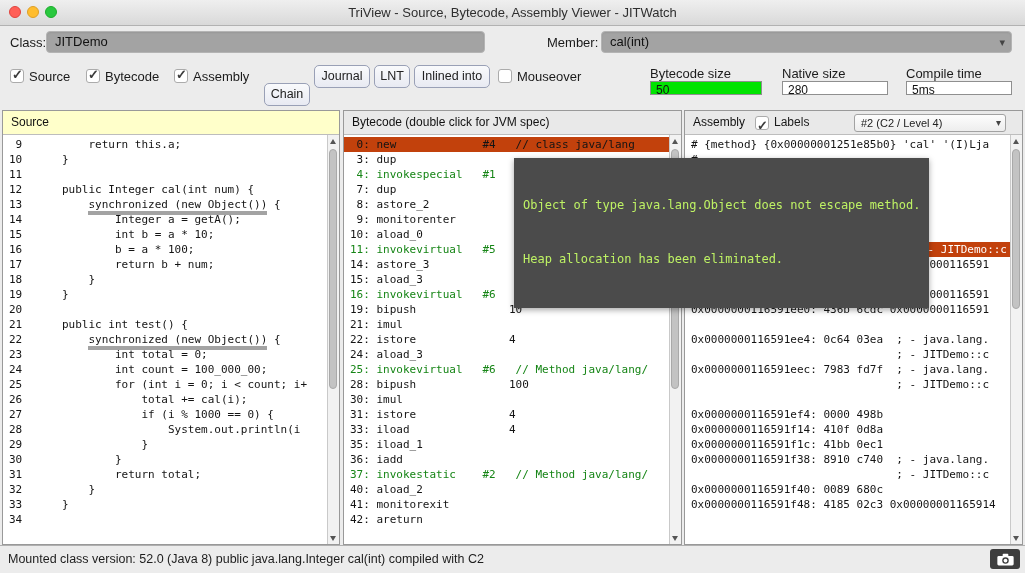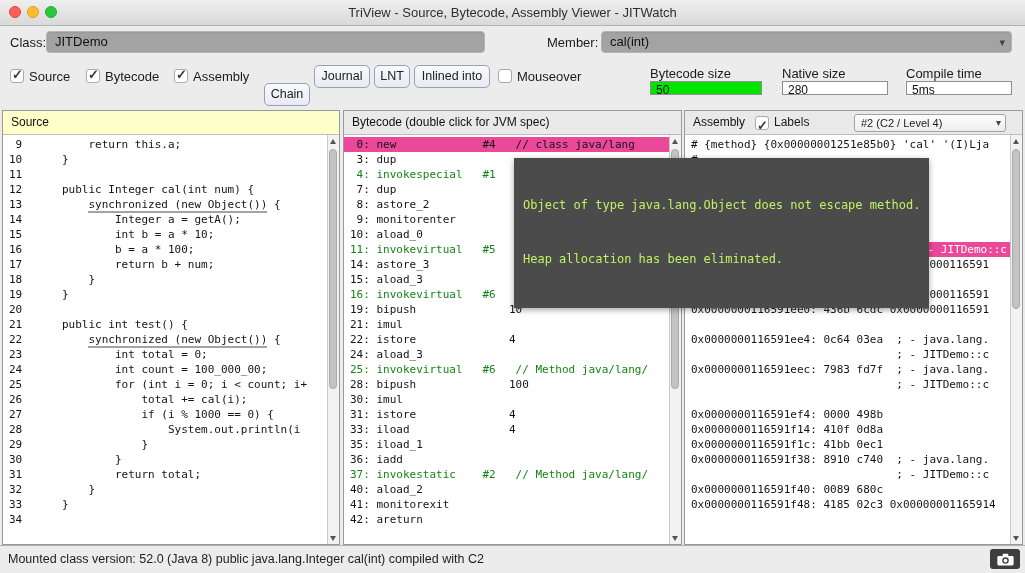--- a/index.html
+++ b/index.html
@@ -47,23 +47,23 @@
   .combo-sm{position:relative;box-sizing:border-box;width:152px;height:18px;line-height:16px;
     background:linear-gradient(#fdfdfd,#ededed);border:1px solid #a2a2a2;border-radius:3px;
     font-size:11px;padding:0 16px 0 6px;margin-left:auto;margin-right:16px;color:#222;
     white-space:nowrap;overflow:hidden;}
   .combo-sm .arrow{position:absolute;right:4px;top:0;line-height:16px;font-size:10px;color:#444;}
 
   .pbody{position:absolute;top:24px;left:0;right:12px;bottom:0;overflow:hidden;
     font-family:"DejaVu Sans Mono",monospace;font-size:11px;white-space:pre;color:#141414;padding-top:2px;}
   .crow{height:15px;line-height:15px;padding-left:6px;position:relative;}
   .crow.green{color:#168516;}
-  .crow.hl-red{background:#ec4899;}
+  .crow.hl-red{background:#c2410c;}
   .rwhite{position:absolute;right:3px;top:0;color:#fff;}
-  .ul-green{border-bottom:2px solid #a3a3a3;}
+  .ul-green{border-bottom:4px solid #a3a3a3;}
 
   
   .vscroll{position:absolute;top:24px;right:0;bottom:0;width:12px;background:#f2f2f2;border-left:1px solid #c9c9c9;box-sizing:border-box;}
   .sarrow{position:absolute;left:0;width:11px;height:12px;}
   .sarrow.up{top:0;}
   .sarrow.down{bottom:0;}
   .sarrow.up::after{content:"";position:absolute;left:2px;top:4px;border-left:3px solid transparent;border-right:3px solid transparent;border-bottom:5px solid #555;}
   .sarrow.down::after{content:"";position:absolute;left:2px;top:4px;border-left:3px solid transparent;border-right:3px solid transparent;border-top:5px solid #555;}
   .sthumb{position:absolute;left:1px;width:8px;border-radius:4px;background:#c3c3c3;border:1px solid #a9a9a9;box-sizing:border-box;}
 

